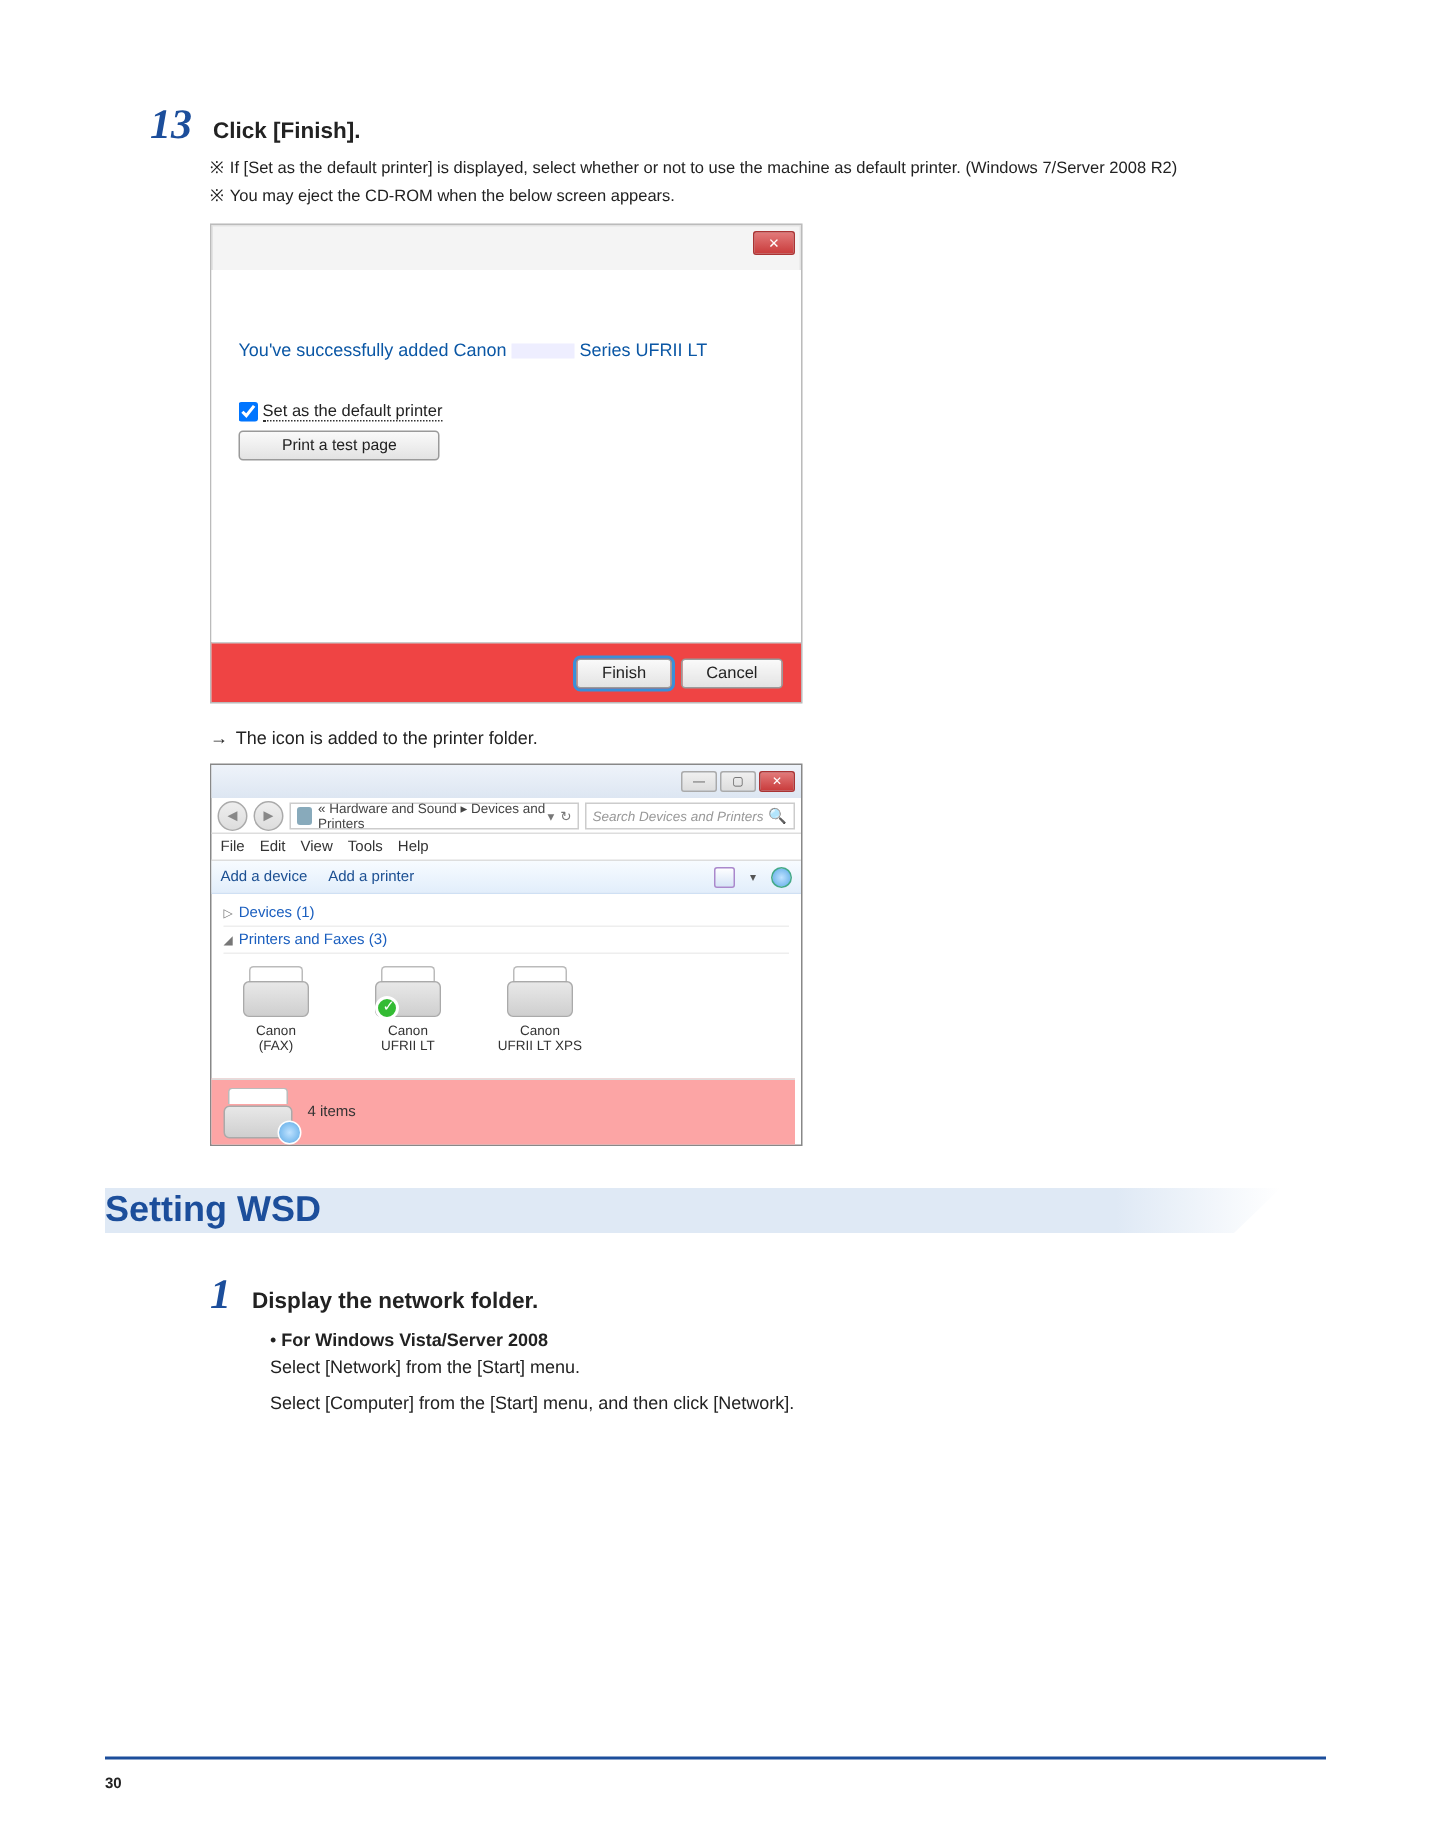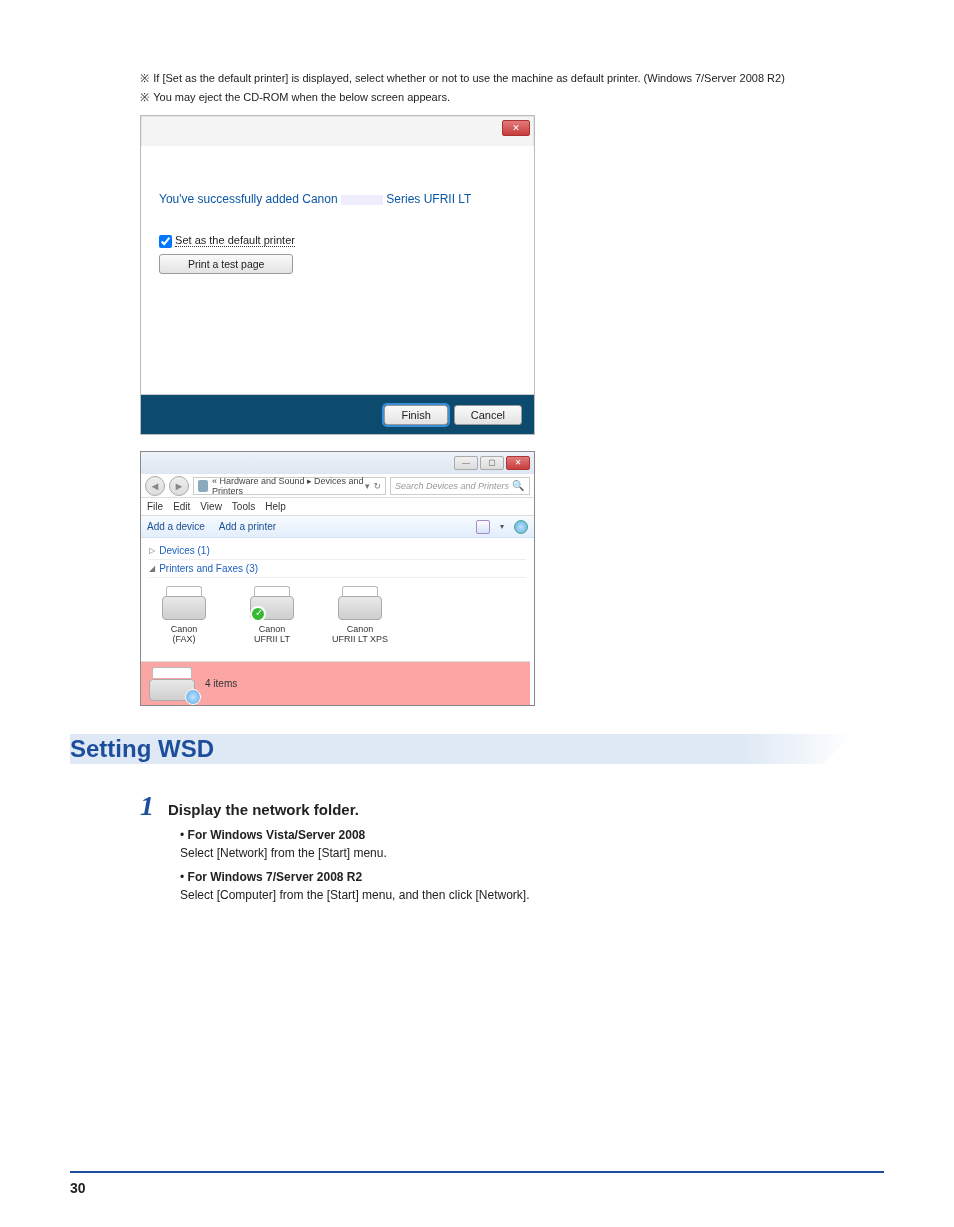--- a/index.html
+++ b/index.html
@@ -22,21 +22,21 @@
   .nav-btn { width: 22px; height: 22px; border-radius: 50%; border: 1px solid #aaa; background: linear-gradient(#eee,#ddd); display: inline-flex; align-items: center; justify-content: center; color: #888; font-size: 12px; margin-right: 4px; }
   .wiz-icon { width: 16px; height: 16px; background: #79b; display:inline-block; border-radius:2px; margin: 0 6px 0 8px; }
   .wiz-head-text { font-size: 11px; color: #333; }
   .wizard-msg { margin-top: 46px; color: #0b57a5; font-size: 12px; }
   .wizard-msg .gap { display:inline-block; width:42px; height:10px; background:#eef; vertical-align: middle; }
   .wizard-check-row { margin-top: 28px; font-size: 11px; }
   .wizard-check-row input { vertical-align: middle; }
   .wizard-check-row label { border-bottom: 1px dotted #333; }
   .wizard-info { margin-top: 86px; font-size: 10px; color: #333; line-height:1.3; }
   .wizard-testbtn { margin-top: 6px; display:inline-block; padding: 3px 28px; background: linear-gradient(#fafafa,#e3e3e3); border: 1px solid #9a9a9a; border-radius: 3px; font-size: 10.5px; }
-  .wizard-footer { position: absolute; bottom: 0; left: 0; right: 0; height: 40px; display: flex; align-items: center; justify-content: flex-end; padding-right: 12px; gap: 6px; border-top: 1px solid #ccc; background: #0c4a6e; }
+  .wizard-footer { position: absolute; bottom: 0; left: 0; right: 0; height: 40px; display: flex; align-items: center; justify-content: flex-end; padding-right: 12px; gap: 6px; border-top: 1px solid #ccc; background: #ef4444; }
   .wiz-btn { padding: 3px 16px; background: linear-gradient(#fafafa,#e3e3e3); border: 1px solid #9a9a9a; border-radius: 3px; font-size: 11px; }
   .wiz-btn.primary { outline: 2px solid #3a8fd8; }
 
   
   .explorer { width: 395px; height: 255px; border: 1px solid #888; background: #fff; position: relative; font-size: 10px; }
   .exp-titlebar { height: 22px; background: linear-gradient(#eef3fa,#dde6f2); display: flex; align-items: center; justify-content: flex-end; padding: 0 4px; }
   .winbtn { width: 24px; height: 14px; background: linear-gradient(#f0f0f0,#ddd); border: 1px solid #aaa; border-radius: 2px; margin-left: 2px; text-align: center; line-height: 12px; font-size: 8px; color:#555; }
   .winbtn.close { background: linear-gradient(#e27a7a,#c93c3c); border-color:#a33; color:#fff; }
   .exp-addr { height: 24px; display: flex; align-items: center; padding: 0 4px; gap: 4px; border-bottom: 1px solid #ddd; }
   .nav-arrow { width: 20px; height: 20px; border-radius: 50%; border: 1px solid #aaa; background: linear-gradient(#eee,#ddd); display:inline-flex; align-items:center; justify-content:center; color:#888; font-size:11px; }
@@ -72,27 +72,31 @@
   .section-head { margin: 28px 0 20px -30px; position: relative; height: 38px; }
   .section-bar { position: absolute; left: 0; right: 0; top: 0; height: 30px; background: linear-gradient(to right, #dfe9f5 0%, #dfe9f5 86%, #fff 100%); clip-path: polygon(0 0, 100% 0, 96% 100%, 0 100%); }
   .section-title { position: relative; font-size: 24px; font-weight: 700; color: #1c4e9b; line-height: 30px; }
 
   .bullet-block { margin-left: 40px; font-size: 12px; line-height: 1.5; }
   .bullet-block .bitem { margin-top: 6px; }
   .bullet-block .bhead { font-weight: 700; font-size: 12px; }
 
   
   .page-footer { position: absolute; bottom: 30px; left: 70px; right: 70px; border-top: 2px solid #1c4e9b; padding-top: 6px; }
-  .page-num { font-weight: 700; font-size: 14px; }
+  .page-num { font-weight: 700; font-size: 10px; }
 </style>
 </head>
 <body>
 
 <div class="page">
 
+  <div class="step-row">
+    <span class="step-num">13</span>
+    <span class="step-title">Click [Finish].</span>
+  </div>
   <div class="indent">
     <div class="note-row">
       <span class="note-star">※</span>
       <span>If [Set as the default printer] is displayed, select whether or not to use the machine as default printer. (Windows 7/Server 2008 R2)</span>
     </div>
     <div class="note-row">
       <span class="note-star">※</span>
       <span>You may eject the CD-ROM when the below screen appears.</span>
     </div>
   </div>
@@ -117,20 +121,24 @@
         </div>
         <div class="wizard-testbtn">Print a test page</div>
       </div>
       <div class="wizard-footer">
         <div class="wiz-btn primary">Finish</div>
         <div class="wiz-btn">Cancel</div>
       </div>
     </div>
   </div>
 
+  <div class="indent arrow-row">
+    <span class="arrow-sym">→</span>
+    <span>The icon is added to the printer folder.</span>
+  </div>
 
   <div class="indent">
     <div class="explorer">
       <div class="exp-titlebar">
         <div class="winbtn">—</div>
         <div class="winbtn">▢</div>
         <div class="winbtn close">✕</div>
       </div>
       <div class="exp-addr">
         <span class="nav-arrow">◄</span>
@@ -211,21 +219,20 @@
   <div class="step-row" style="margin-left:40px">
     <span class="step-num">1</span>
     <span class="step-title">Display the network folder.</span>
   </div>
   <div class="bullet-block" style="margin-left:80px">
     <div class="bitem">
       <div><span>• </span><span class="bhead">For Windows Vista/Server 2008</span></div>
       <div>Select [Network] from the [Start] menu.</div>
     </div>
     <div class="bitem">
-      <div><span>• </span><span class="bhead">For Windows 7/Server 2008 R2</span></div>
       <div>Select [Computer] from the [Start] menu, and then click [Network].</div>
     </div>
   </div>
 
   <div class="page-footer">
     <span class="page-num">30</span>
   </div>
 
 </div>
 

